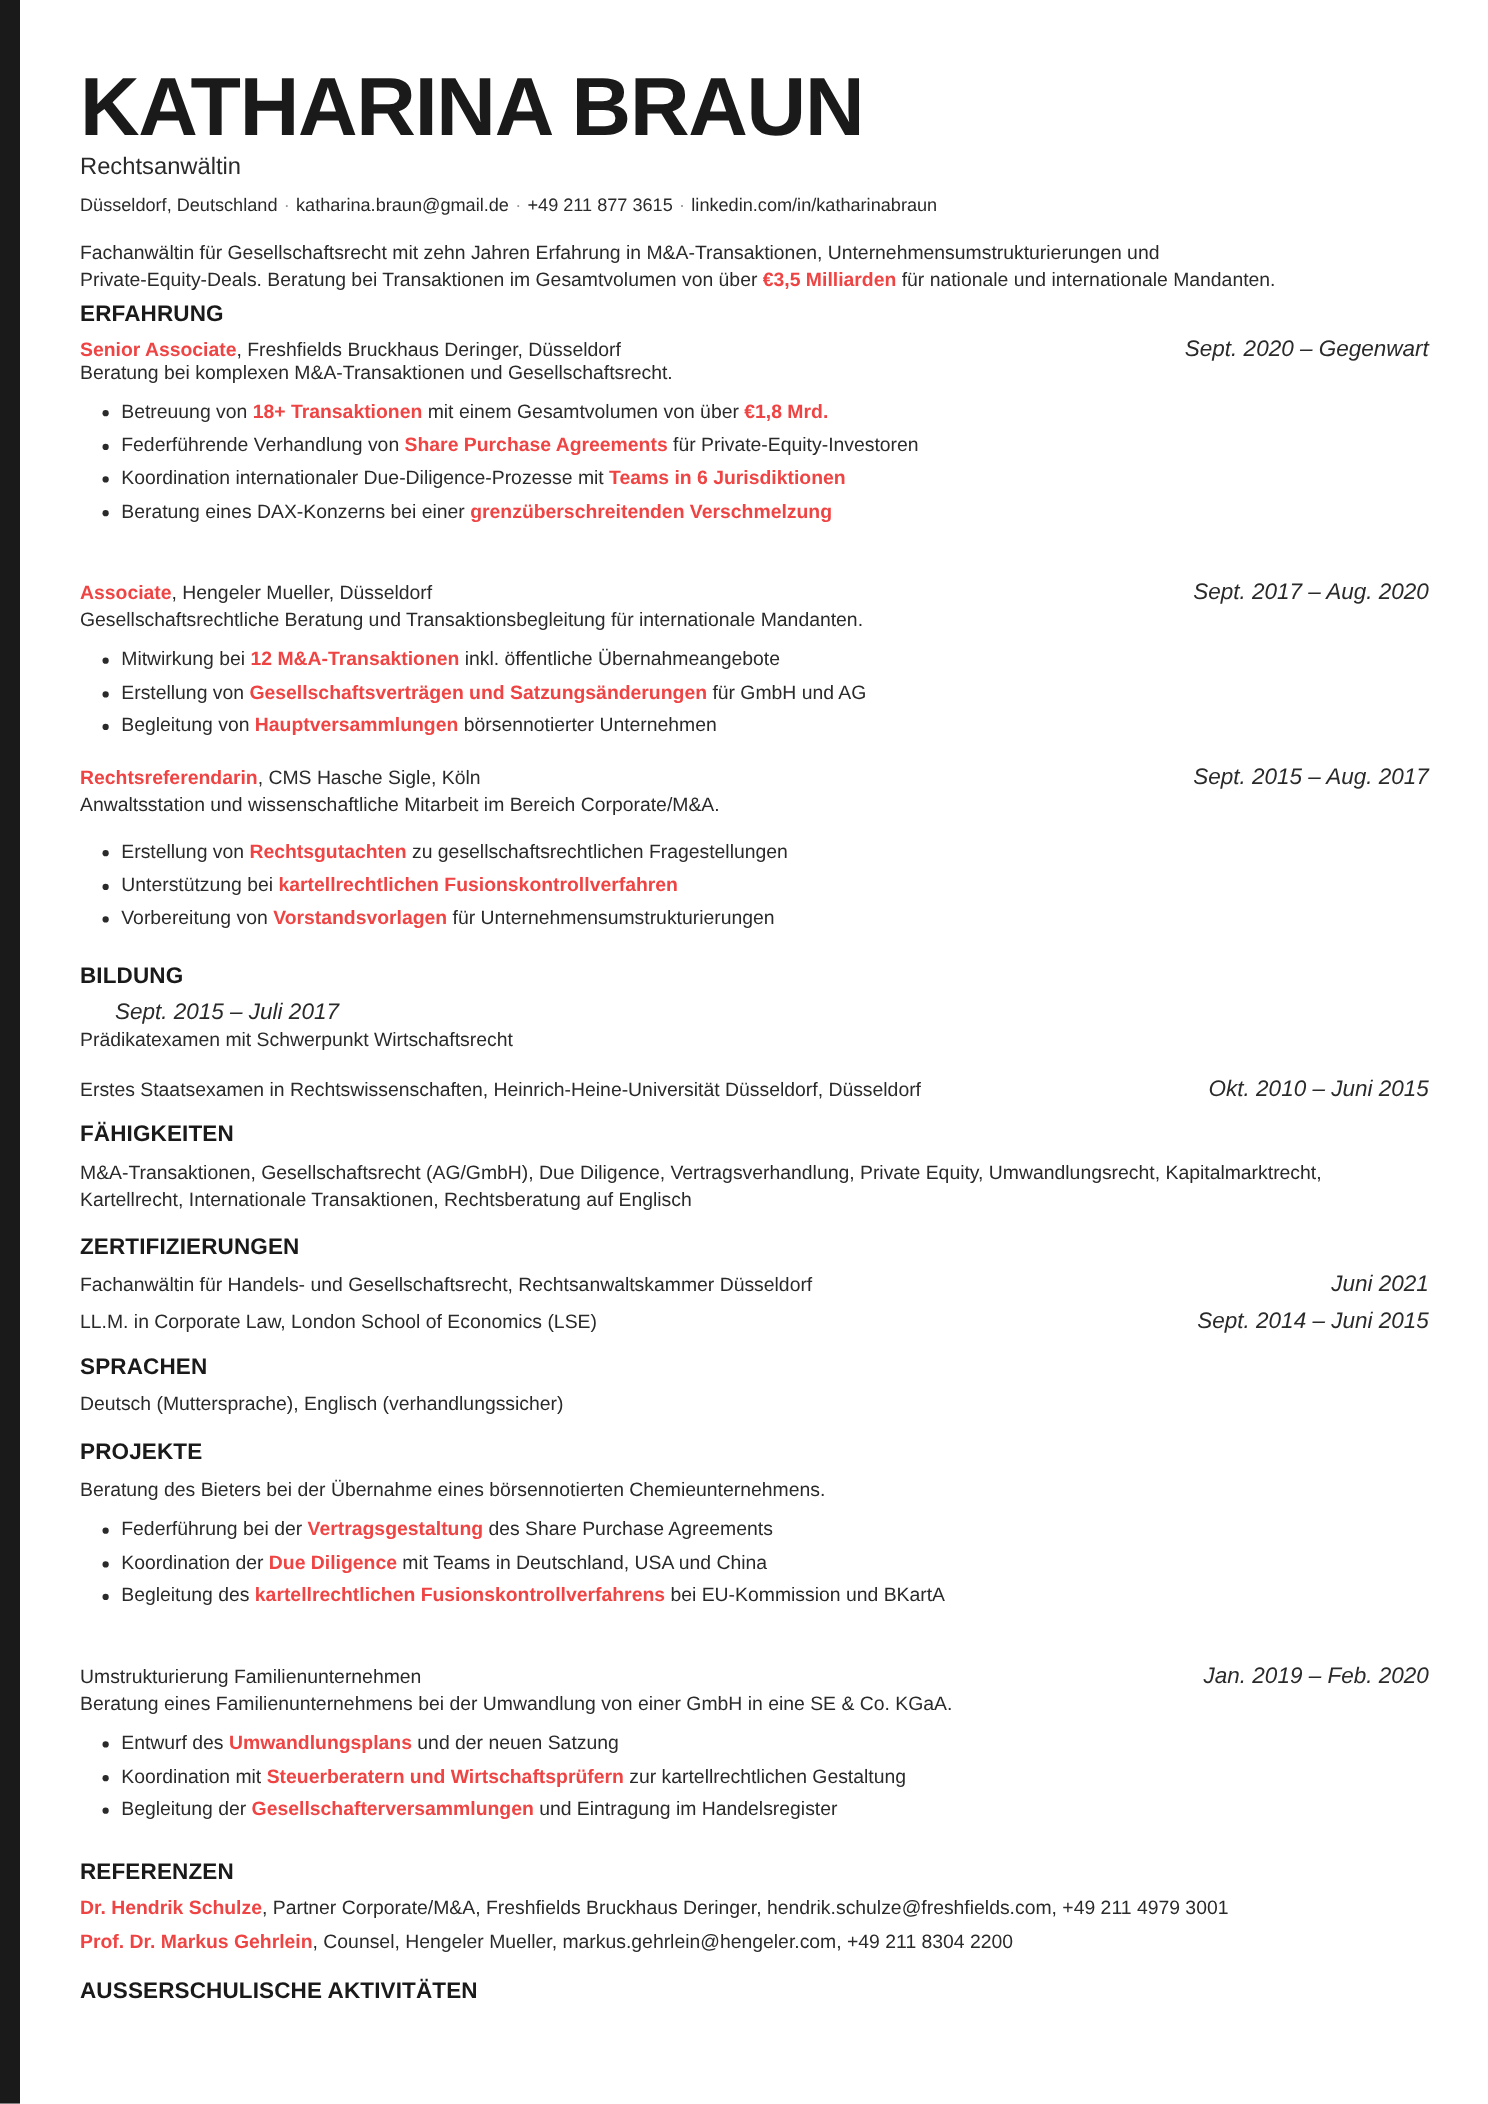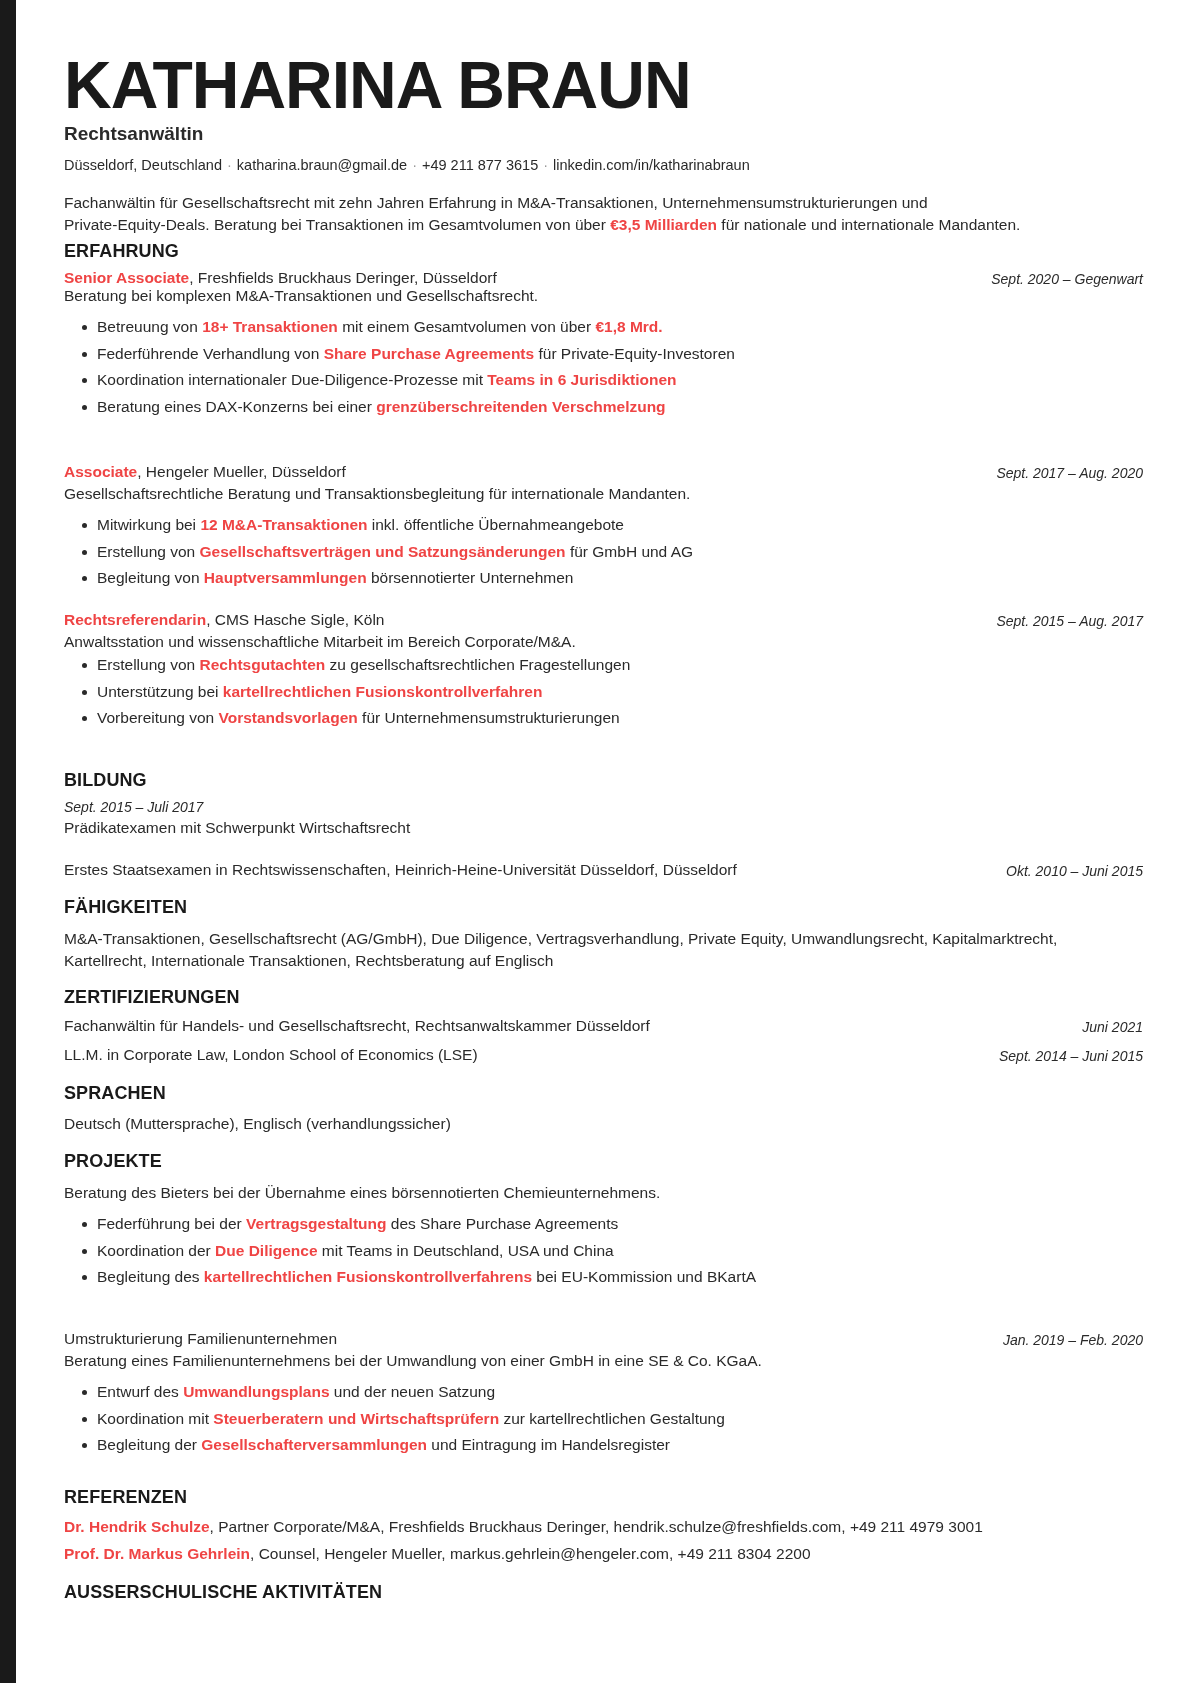--- a/index.html
+++ b/index.html
@@ -1,28 +1,28 @@
 <!DOCTYPE html>
 <html><head>
 <meta charset="utf-8">
 <style>
   * { box-sizing: border-box; margin: 0; padding: 0; }
   html, body { width: 1190px; height: 1683px; background: #ffffff; overflow: hidden; }
   body { position: relative; font-family: "Liberation Sans", "DejaVu Sans", sans-serif; color: #1f1f1f; }
   .side-bar { position: absolute; left: 0; top: 0; width: 16px; height: 1683px; background: #1a1a1a; }
   .page { position: absolute; left: 64px; top: 0; width: 1079px; }
   .name { position: absolute; top: 52px; left: 0; font-size: 66px; font-weight: 700; letter-spacing: -1px; color: #1a1a1a; line-height: 1; }
-  .title { position: absolute; top: 123px; left: 0; font-size: 19px; font-weight: 700; color: #2a2a2a; }
+  .title { position: absolute; top: 123px; left: 0; font-size: 19px; font-weight: 400; color: #2a2a2a; }
   .contact { position: absolute; top: 157px; left: 0; font-size: 14.5px; color: #2a2a2a; white-space: nowrap; }
   .contact .sep { color: #999; margin: 0 5px; }
   .summary { position: absolute; top: 192px; left: 0; width: 1079px; font-size: 15.5px; line-height: 22px; color: #2a2a2a; }
   .abs { position: absolute; left: 0; width: 1079px; }
   .h2 { font-size: 18px; font-weight: 700; color: #1a1a1a; letter-spacing: 0.1px; }
   .row { display: flex; justify-content: space-between; align-items: flex-end; font-size: 15.5px; color: #2a2a2a; }
-  .date { font-style: italic; font-size: 14px; color: #2a2a2a; white-space: nowrap; }
+  .date { font-style: italic; font-size: 18px; color: #2a2a2a; white-space: nowrap; margin-left: 28px; }
   .desc { font-size: 15.5px; color: #2a2a2a; }
   ul.bullets { list-style: none; }
   ul.bullets li { position: relative; padding-left: 33px; font-size: 15.5px; color: #2a2a2a; height: 26.5px; line-height: 26.5px; }
   ul.bullets li::before { content: ""; position: absolute; left: 18px; top: 11px; width: 5px; height: 5px; border-radius: 50%; background: #2a2a2a; }
   b { font-weight: 700; color: #ef4444; }
   .para { font-size: 15.5px; line-height: 22px; color: #2a2a2a; }
 </style>
 </head>
 <body>
 
@@ -69,21 +69,21 @@
       <li><span>Begleitung von </span><b>Hauptversammlungen</b><span> börsennotierter Unternehmen</span></li>
     </ul>
   </div>
 
   <div class="abs" style="top:611px">
     <div class="row">
       <span><b>Rechtsreferendarin</b><span>, CMS Hasche Sigle, Köln</span></span>
       <span class="date">Sept. 2015 – Aug. 2017</span>
     </div>
     <div class="desc" style="margin-top:4px">Anwaltsstation und wissenschaftliche Mitarbeit im Bereich Corporate/M&amp;A.</div>
-    <ul class="bullets" style="margin-top:1px">
+    <ul class="bullets" style="margin-top:15px">
       <li><span>Erstellung von </span><b>Rechtsgutachten</b><span> zu gesellschaftsrechtlichen Fragestellungen</span></li>
       <li><span>Unterstützung bei </span><b>kartellrechtlichen Fusionskontrollverfahren</b><span></span></li>
       <li><span>Vorbereitung von </span><b>Vorstandsvorlagen</b><span> für Unternehmensumstrukturierungen</span></li>
     </ul>
   </div>
 
   <div class="abs h2" style="top:770px">BILDUNG</div>
   <div class="abs" style="top:799px">
     <div class="row">
       <span class="date">Sept. 2015 – Juli 2017</span>

